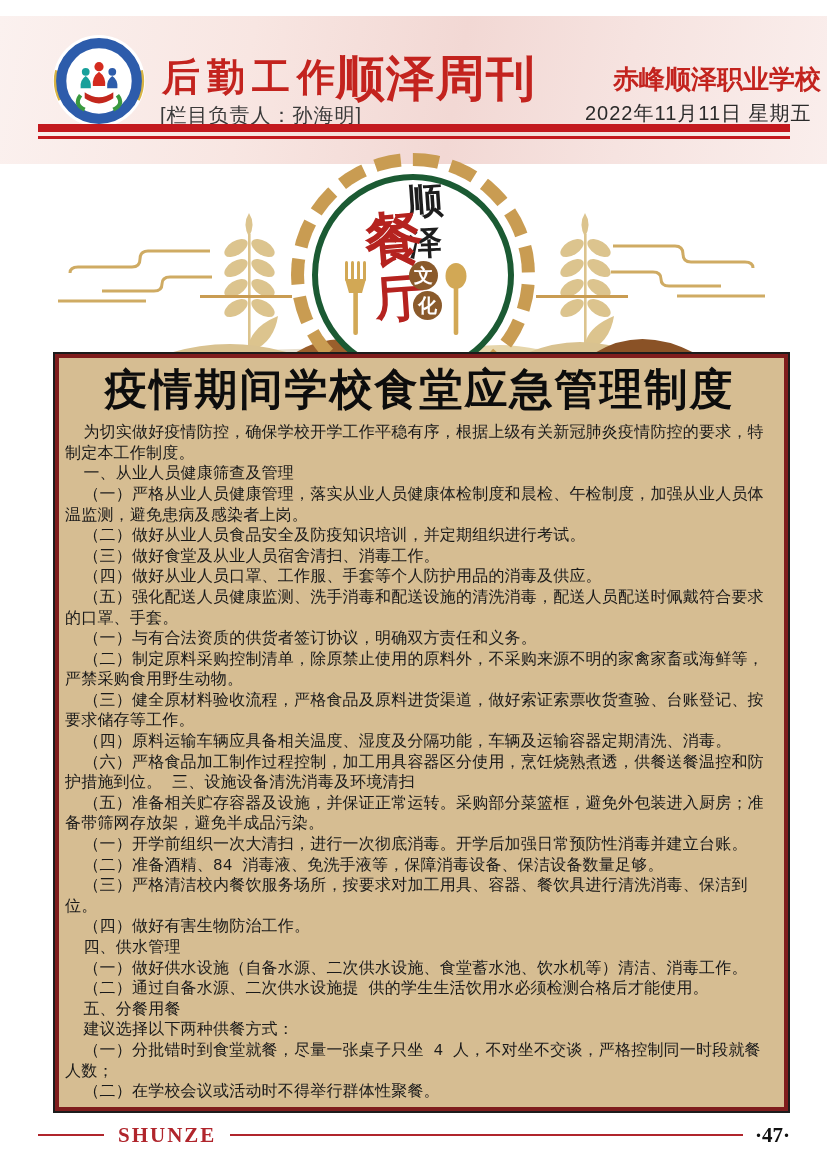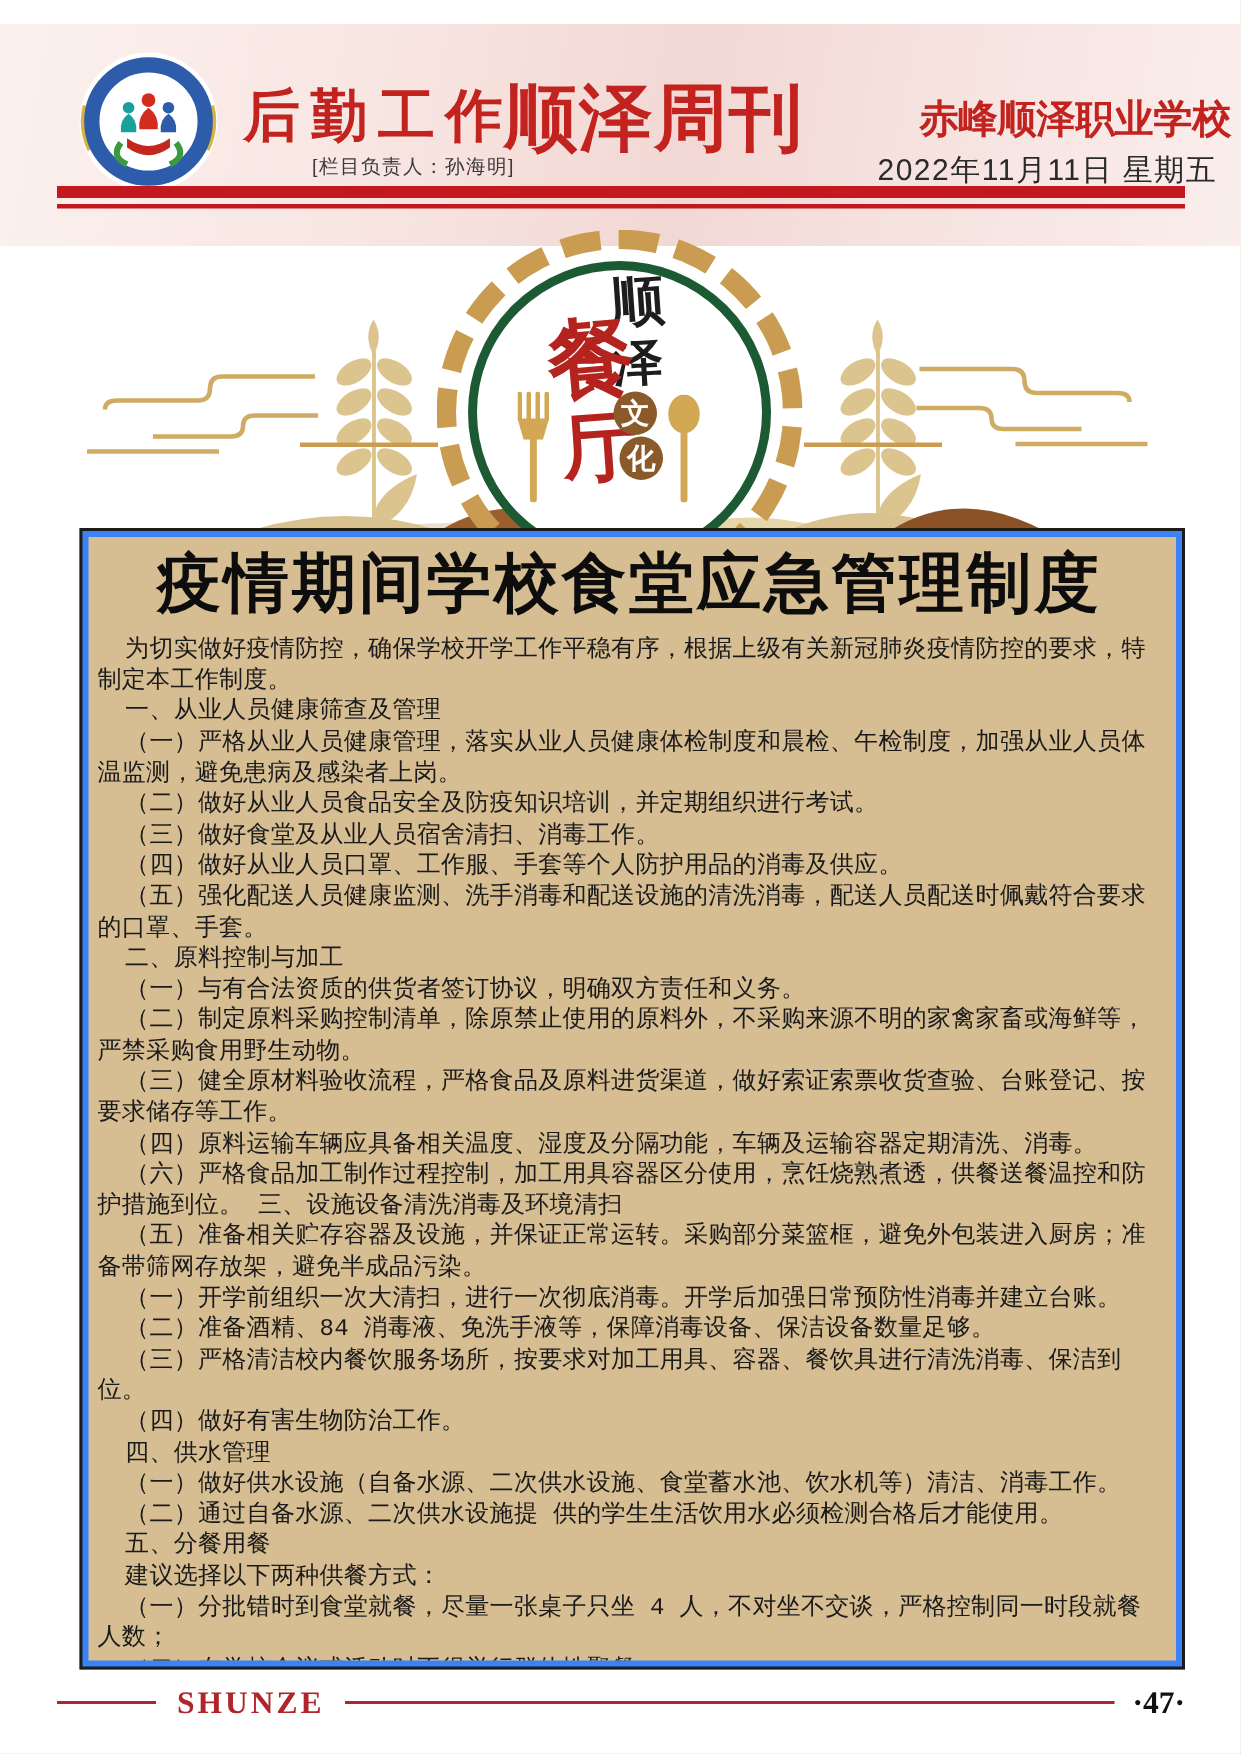--- a/index.html
+++ b/index.html
@@ -10,21 +10,21 @@
   html,body{margin:0;padding:0;background:#fff;}
   .page{position:relative;width:827px;height:1169px;background:#fff;overflow:hidden;
         font-family:"Liberation Sans",sans-serif;}
 
   
   .header{position:absolute;left:0;top:16px;width:827px;height:148px;
     background:linear-gradient(100deg,#fbf1ef 0%,#f8e6e2 30%,#f2d8d4 55%,#f6e3e0 75%,#faeeec 100%);}
   .logo{position:absolute;left:52px;top:18px;width:94px;height:94px;}
   .column-title{position:absolute;left:162px;top:36px;font-size:38px;font-weight:bold;
     letter-spacing:7px;color:var(--accent-red);}
-  .column-manager{position:absolute;left:160px;top:86px;font-size:13px;color:#3a3a3a;letter-spacing:1px;margin-left:48px;}
+  .column-manager{position:absolute;left:160px;top:86px;font-size:20px;color:#3a3a3a;letter-spacing:1px;}
   .pub-title{position:absolute;left:336px;top:30px;font-size:49px;font-weight:bold;
     font-family:"Liberation Serif",serif;color:var(--accent-red);letter-spacing:1px;}
   .school-name{position:absolute;left:585px;top:46px;font-size:26px;font-weight:bold;color:var(--accent-red);margin-left:28px;}
   .issue-date{position:absolute;left:585px;top:84px;font-size:20px;font-weight:500;color:#2a2a2a;letter-spacing:1px;}
   .bar-thick{position:absolute;left:38px;top:124px;width:752px;height:8px;background:var(--bar-red);}
   .bar-thin{position:absolute;left:38px;top:136px;width:752px;height:3px;background:var(--bar-red);}
 
   
   .decor{position:absolute;left:0;top:140px;width:827px;height:213px;overflow:hidden;}
   .cloud-left{position:absolute;left:50px;top:105px;}
@@ -49,21 +49,21 @@
   .em-badge{position:absolute;width:29px;height:29px;border-radius:50%;background:var(--badge-brown);
     color:#fff;font-size:19px;font-family:"Liberation Serif",serif;font-weight:bold;
     display:flex;align-items:center;justify-content:center;}
   .em-wen{left:118px;top:108px;}
   .em-hua{left:122px;top:138px;}
   .fork{position:absolute;left:54px;top:108px;}
   .spoon{position:absolute;left:154px;top:110px;}
 
   
   .content-box{position:absolute;left:53px;top:352px;width:737px;height:761px;box-sizing:border-box;
-    background:#3b82f6;border:2.5px solid var(--border-black);padding:4px;}
+    background:#7f1d1d;border:2.5px solid var(--border-black);padding:4px;}
   .content-inner{width:100%;height:100%;box-sizing:border-box;background:var(--content-bg);
     padding:4px 10px 0 6px;overflow:hidden;}
   .article-title{margin:4px 0 9px 0;text-align:center;font-family:"Liberation Serif",serif;
     font-weight:bold;font-size:43px;line-height:1.12;letter-spacing:2px;color:#0d0d0d;}
   .body-para{margin:0;text-indent:1.15em;font-size:16px;line-height:20.6px;
     letter-spacing:0.2px;color:var(--text-black);font-weight:500;font-family:Liberation Mono, monospace;}
 
   
   .footer{position:absolute;left:38px;top:1122px;width:752px;height:26px;
     display:flex;align-items:center;}
@@ -188,21 +188,20 @@
     <div class="content-inner">
       <h1 class="article-title">疫情期间学校食堂应急管理制度</h1>
       <div class="article-body">
           <p class="body-para">为切实做好疫情防控，确保学校开学工作平稳有序，根据上级有关新冠肺炎疫情防控的要求，特制定本工作制度。</p>
           <p class="body-para">一、从业人员健康筛查及管理</p>
           <p class="body-para">（一）严格从业人员健康管理，落实从业人员健康体检制度和晨检、午检制度，加强从业人员体温监测，避免患病及感染者上岗。</p>
           <p class="body-para">（二）做好从业人员食品安全及防疫知识培训，并定期组织进行考试。</p>
           <p class="body-para">（三）做好食堂及从业人员宿舍清扫、消毒工作。</p>
           <p class="body-para">（四）做好从业人员口罩、工作服、手套等个人防护用品的消毒及供应。</p>
           <p class="body-para">（五）强化配送人员健康监测、洗手消毒和配送设施的清洗消毒，配送人员配送时佩戴符合要求的口罩、手套。</p>
-          <p class="body-para">二、原料控制与加工</p>
           <p class="body-para">（一）与有合法资质的供货者签订协议，明确双方责任和义务。</p>
           <p class="body-para">（二）制定原料采购控制清单，除原禁止使用的原料外，不采购来源不明的家禽家畜或海鲜等，严禁采购食用野生动物。</p>
           <p class="body-para">（三）健全原材料验收流程，严格食品及原料进货渠道，做好索证索票收货查验、台账登记、按要求储存等工作。</p>
           <p class="body-para">（四）原料运输车辆应具备相关温度、湿度及分隔功能，车辆及运输容器定期清洗、消毒。</p>
           <p class="body-para">（六）严格食品加工制作过程控制，加工用具容器区分使用，烹饪烧熟煮透，供餐送餐温控和防护措施到位。 三、设施设备清洗消毒及环境清扫</p>
           <p class="body-para">（五）准备相关贮存容器及设施，并保证正常运转。采购部分菜篮框，避免外包装进入厨房；准备带筛网存放架，避免半成品污染。</p>
           <p class="body-para">（一）开学前组织一次大清扫，进行一次彻底消毒。开学后加强日常预防性消毒并建立台账。</p>
           <p class="body-para">（二）准备酒精、84 消毒液、免洗手液等，保障消毒设备、保洁设备数量足够。</p>
           <p class="body-para">（三）严格清洁校内餐饮服务场所，按要求对加工用具、容器、餐饮具进行清洗消毒、保洁到位。</p>
           <p class="body-para">（四）做好有害生物防治工作。</p>

